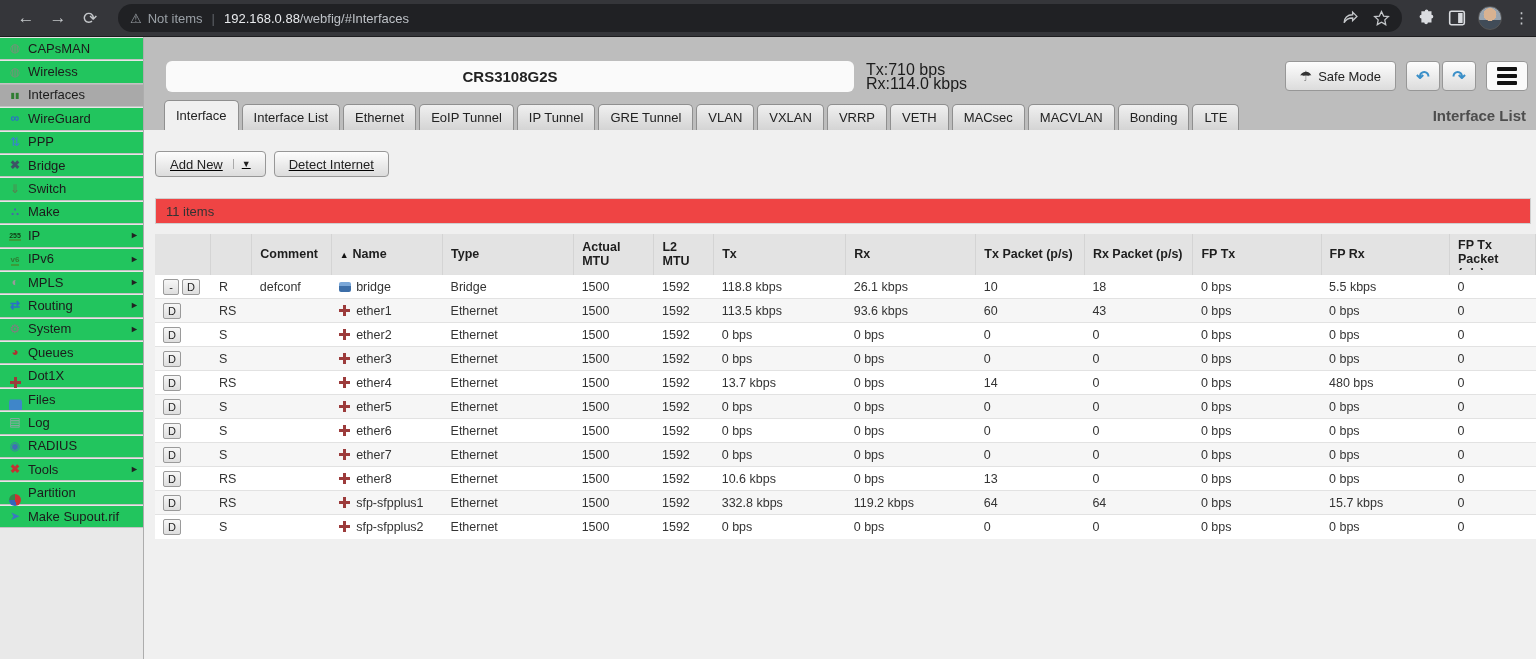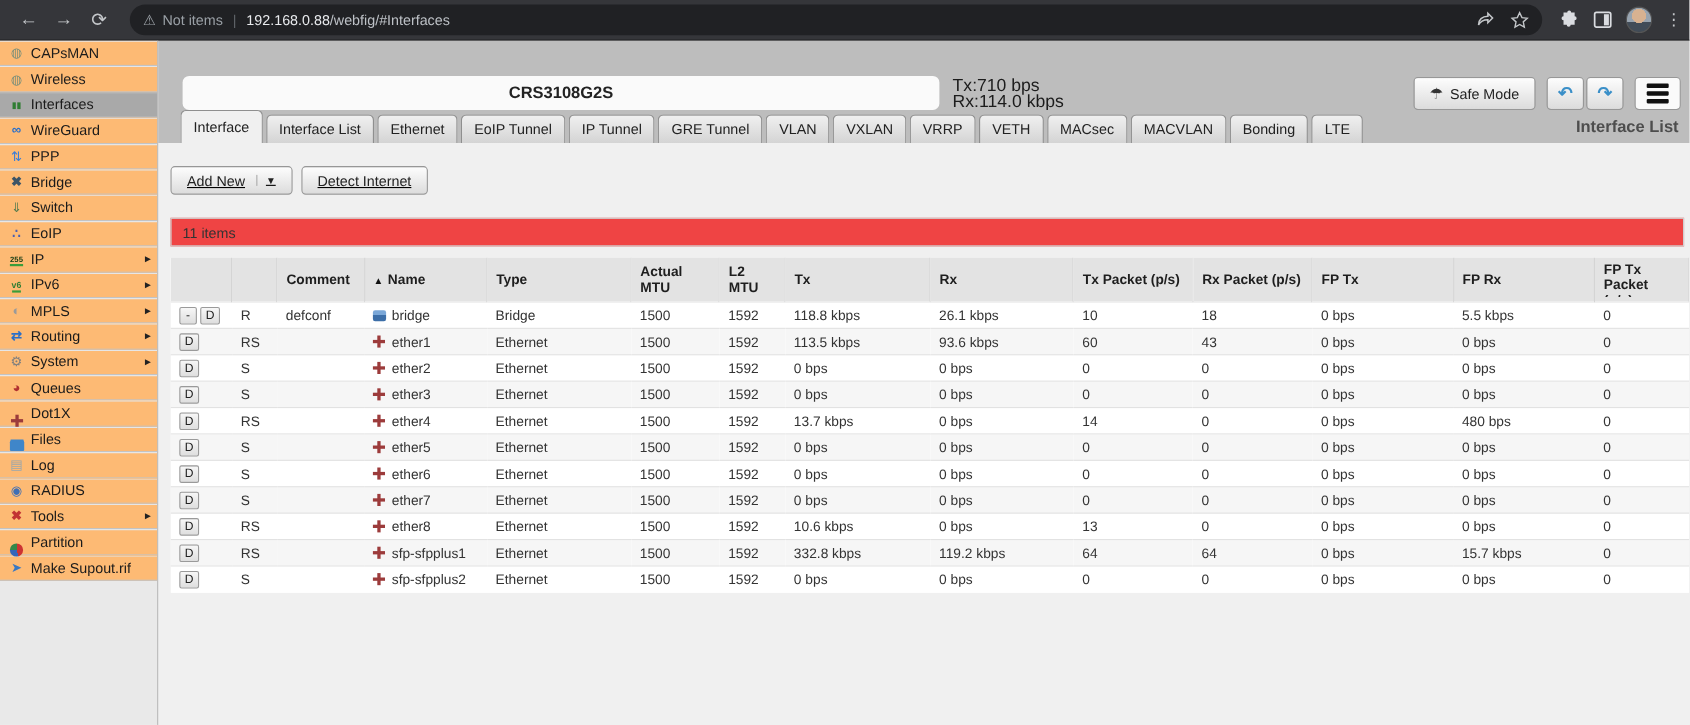--- a/index.html
+++ b/index.html
@@ -25,21 +25,21 @@
   .kebab { color:#c4c7ca; font-size:15px; letter-spacing:0; width:12px; text-align:center; }
   svg.cicon { display:block; }
 
   
   .page { display:flex; height:622px; }
   .sidebar { width:144px; background:#e9e9e9; border-right:1px solid #adadad; overflow:hidden; }
   .main { flex:1; display:flex; flex-direction:column; min-width:0; }
 
   
   .sb-item { height:23.4px; display:flex; align-items:center; padding:0 4px 0 6px;
-    background:#fdba74; border-bottom:1px solid #c3c3c3; box-shadow: inset 0 1px 0 #e6e6e6;
+    background:#22c55e; border-bottom:1px solid #c3c3c3; box-shadow: inset 0 1px 0 #e6e6e6;
     font-size:13px; color:#1b1b1b; cursor:pointer; white-space:nowrap; }
   .sb-item.sel { background:#a9a9a9; box-shadow: inset 0 1px 0 #b8b8b8; }
   .sb-arrow { margin-left:auto; font-size:9px; color:#222; }
   .si { width:18px; min-width:18px; display:inline-block; text-align:center; margin-right:4px;
     font-size:12px; line-height:12px; }
   .ic-capsman::before, .ic-wireless::before { content:"◍"; color:#7a8f7a; }
   .ic-interfaces::before { content:"▮▮"; color:#2f7d32; font-size:8px; letter-spacing:0px; }
   .ic-wireguard::before { content:"∞"; color:#2a6fc9; font-weight:bold; }
   .ic-ppp::before { content:"⇅"; color:#3b7dd8; }
   .ic-bridge::before { content:"✖"; color:#3d5466; font-weight:bold; }
@@ -62,21 +62,21 @@
     background:#3f86c9; border-radius:1px; box-shadow:0 -2px 0 -0.5px #3f86c9; }
   .ic-log::before { content:"▤"; color:#9aa6ad; }
   .ic-radius::before { content:"◉"; color:#3f6fb5; }
   .ic-tools::before { content:"✖"; color:#c23333; font-weight:bold; }
   .ic-partition { position:relative; }
   .ic-partition::before { content:""; position:absolute; left:3px; top:1px; width:12px; height:12px;
     border-radius:50%; background: conic-gradient(#cc3333 0 45%, #3366bb 45% 75%, #33884a 75% 100%); }
   .ic-supout::before { content:"➤"; color:#3a78c2; }
 
   
-  .topbar { height:63px; background:#bdbdbd; display:flex; align-items:flex-end; padding:15px 8px 0 22px; }
+  .topbar { height:63px; background:#bdbdbd; display:flex; align-items:center; padding:15px 8px 0 22px; }
   .device-box { width:688px; height:31px; background:#fafafa; border-radius:6px;
     display:flex; align-items:center; justify-content:center;
     font-size:15px; font-weight:bold; color:#222; }
   .traffic { font-size:16px; color:#1c1c1c; line-height:14px; margin:2px 10px 0 12px; white-space:nowrap; }
   .btn { background:linear-gradient(#fdfdfd,#dcdcdc); border:1px solid #979797; border-radius:4px;
     font-size:13px; color:#222; padding:0 14px; height:30px; display:inline-flex;
     align-items:center; justify-content:center; cursor:pointer; }
   .hdr-btns { display:flex; align-items:flex-start; margin-left:auto; gap:10px; }
   .umb { margin-right:6px; font-size:14px; color:#333; }
   .undo-redo { display:flex; gap:2px; }
@@ -187,21 +187,21 @@
       <div class="sb-item">
         <span class="si ic-bridge"></span>
         <span>Bridge</span>
       </div>
       <div class="sb-item">
         <span class="si ic-switch"></span>
         <span>Switch</span>
       </div>
       <div class="sb-item">
         <span class="si ic-mesh"></span>
-        <span>EoIP</span>
+        <span>Make</span>
       </div>
       <div class="sb-item">
         <span class="si ic-ip"></span>
         <span>IP</span>
         <span class="sb-arrow">►</span>
       </div>
       <div class="sb-item">
         <span class="si ic-ipv6"></span>
         <span>IPv6</span>
         <span class="sb-arrow">►</span>

